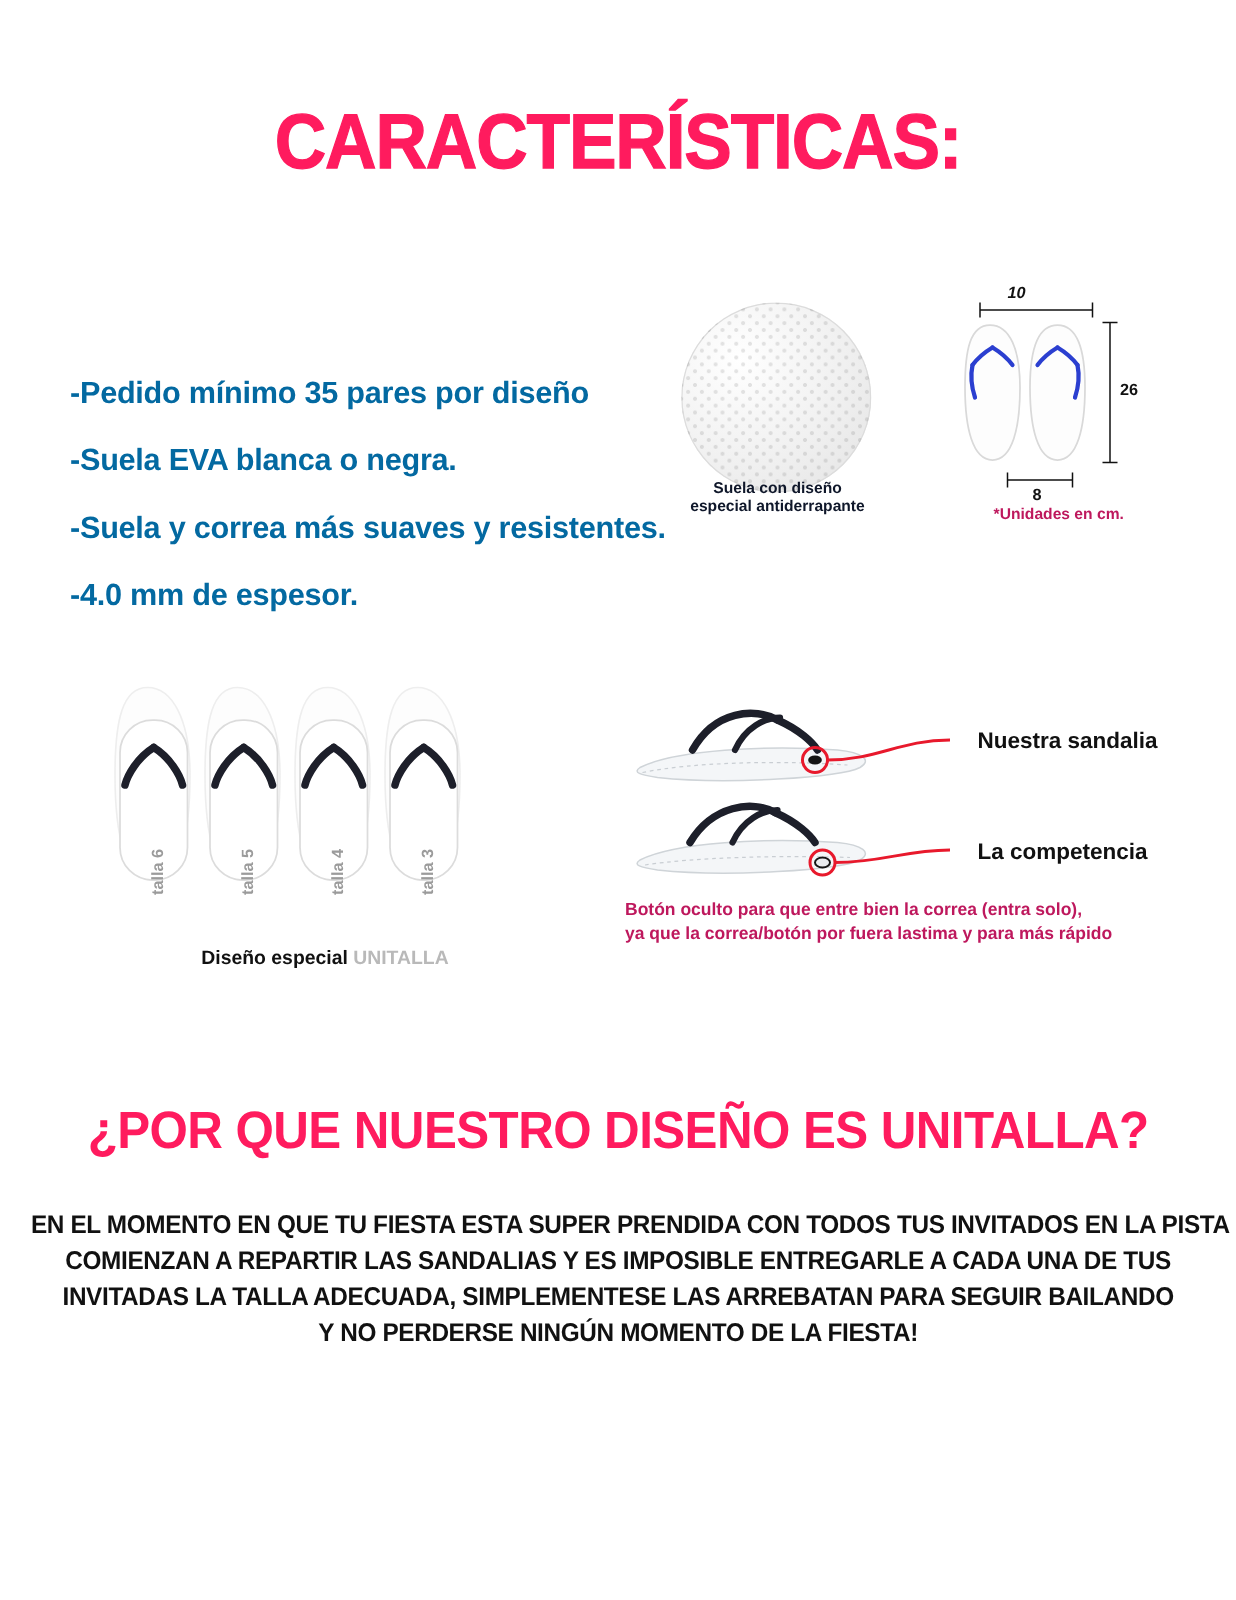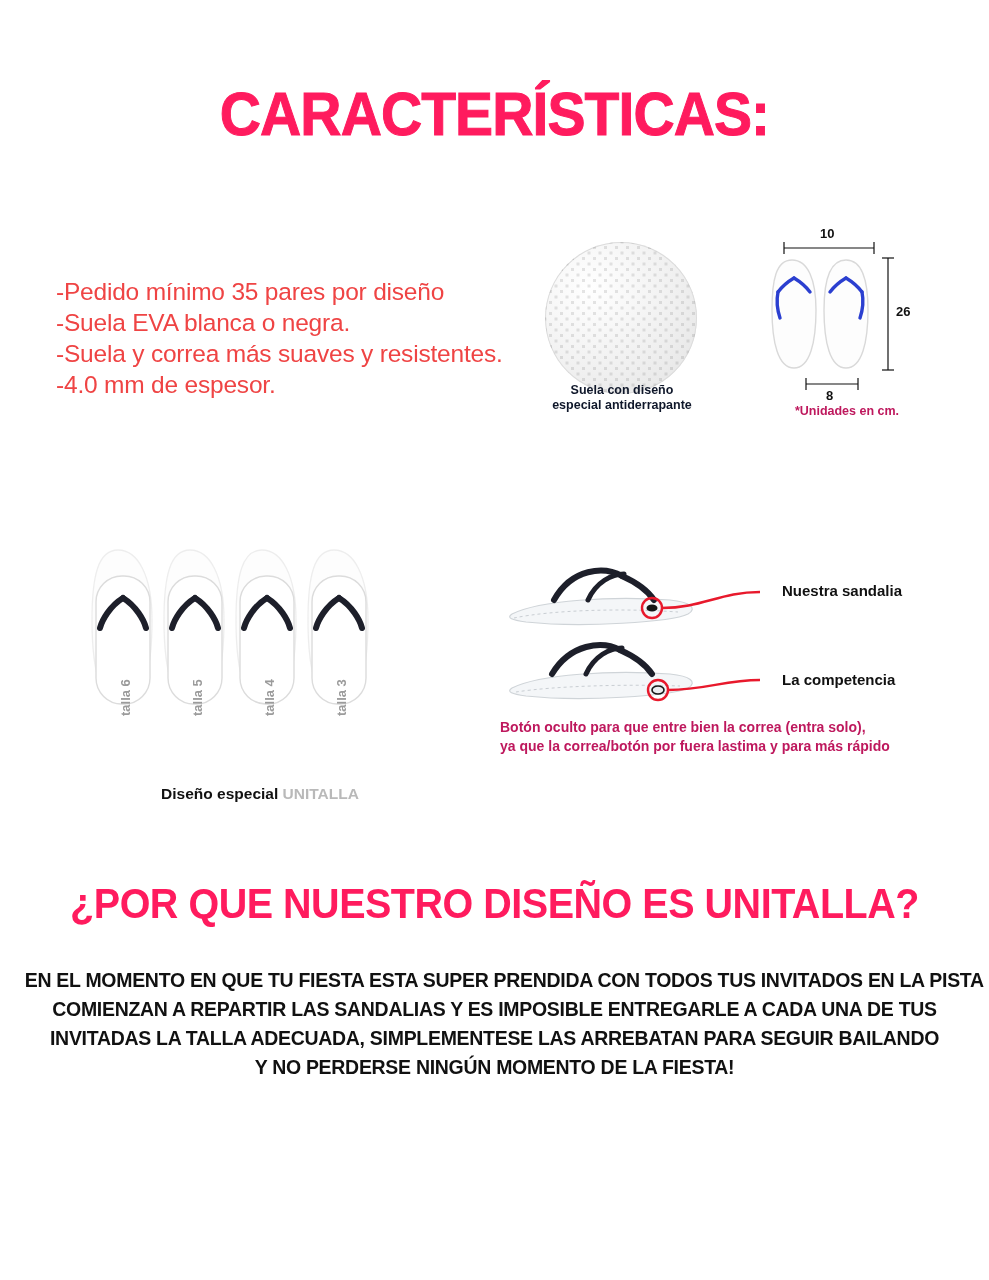--- a/index.html
+++ b/index.html
@@ -24,26 +24,27 @@
     color:#ff1b5e;
     transform:scaleX(.92);
     -webkit-text-stroke:1px #ff1b5e;
   }
 
   
   .features{
     position:absolute;left:56px;top:276px;width:520px;
   }
   .features .line{
-    font-weight:normal;
+    font-weight:bold;
     font-size:24.5px;
     line-height:31px;
-    color:#ef4444;
+    color:#0369a1;
     white-space:nowrap;
     letter-spacing:-0.2px;
+    margin-top:23px;
   }
 
   
   .sole-circle{
     position:absolute;left:545px;top:242px;
     width:152px;height:152px;border-radius:50%;
     background:
       radial-gradient(circle at 30% 30%, #ffffff 0%, #efefef 60%, #e2e2e2 100%);
     box-shadow:inset 0 0 0 1px #dcdcdc;
     overflow:hidden;
@@ -73,28 +74,28 @@
   .sizes{position:absolute;left:78px;top:528px;width:360px;height:200px;}
   .size-label{
     position:absolute;
     font-size:13px;color:#9b9b9b;font-weight:bold;
     transform:rotate(-90deg);
     transform-origin:left top;
     white-space:nowrap;
   }
   .cap-unitalla{
     position:absolute;left:60px;top:758px;width:400px;text-align:center;
-    font-size:15.5px;font-weight:bold;color:#111;margin-top:27px;
+    font-size:15.5px;font-weight:bold;color:#111;
   }
   .cap-unitalla .hl{color:#b9b9b9;}
 
   
   .compare{position:absolute;left:492px;top:556px;width:470px;height:160px;}
   .cmp-label{
-    position:absolute;font-size:15px;font-weight:bold;color:#111;white-space:nowrap;
+    position:absolute;font-size:18px;font-weight:bold;color:#111;white-space:nowrap;
   }
   .cap-boton{
     position:absolute;left:500px;top:718px;width:470px;
     font-size:14px;font-weight:bold;line-height:19px;color:#be185d;
   }
 
   
   .title-why{
     position:absolute;left:0;top:880px;width:989px;text-align:center;
     font-weight:bold;font-size:42px;color:#ff1b5e;
@@ -151,21 +152,21 @@
       <path d="M100 60 C102 70 100 80 98 86" stroke="#2b3fd0" stroke-width="3.4" fill="none" stroke-linecap="round"></path>
 
       <line x1="126" y1="26" x2="126" y2="138" stroke="#111" stroke-width="1.2"></line>
       <line x1="120" y1="26" x2="132" y2="26" stroke="#111" stroke-width="1.2"></line>
       <line x1="120" y1="138" x2="132" y2="138" stroke="#111" stroke-width="1.2"></line>
 
       <line x1="44" y1="152" x2="96" y2="152" stroke="#111" stroke-width="1.2"></line>
       <line x1="44" y1="146" x2="44" y2="158" stroke="#111" stroke-width="1.2"></line>
       <line x1="96" y1="146" x2="96" y2="158" stroke="#111" stroke-width="1.2"></line>
     </svg>
-    <div class="dim-label" style="left:58px;top:-6px;">10</div>
+    <div class="dim-label" style="left:44px;top:-6px;font-style:italic;">10</div>
     <div class="dim-label" style="left:134px;top:72px;">26</div>
     <div class="dim-label" style="left:64px;top:156px;">8</div>
   </div>
   <div class="cap-units">*Unidades en cm.</div>
 
   <div class="sizes">
     <svg width="360" height="210" viewBox="0 0 360 210">
       <g stroke="#e0e0e0" fill="#fcfcfc" stroke-width="1.3">
 
         <path d="M40 22 C20 22 14 48 14 92 C14 140 22 176 44 176 C66 176 74 140 74 92 C74 48 60 22 40 22 Z" opacity=".55"></path>

